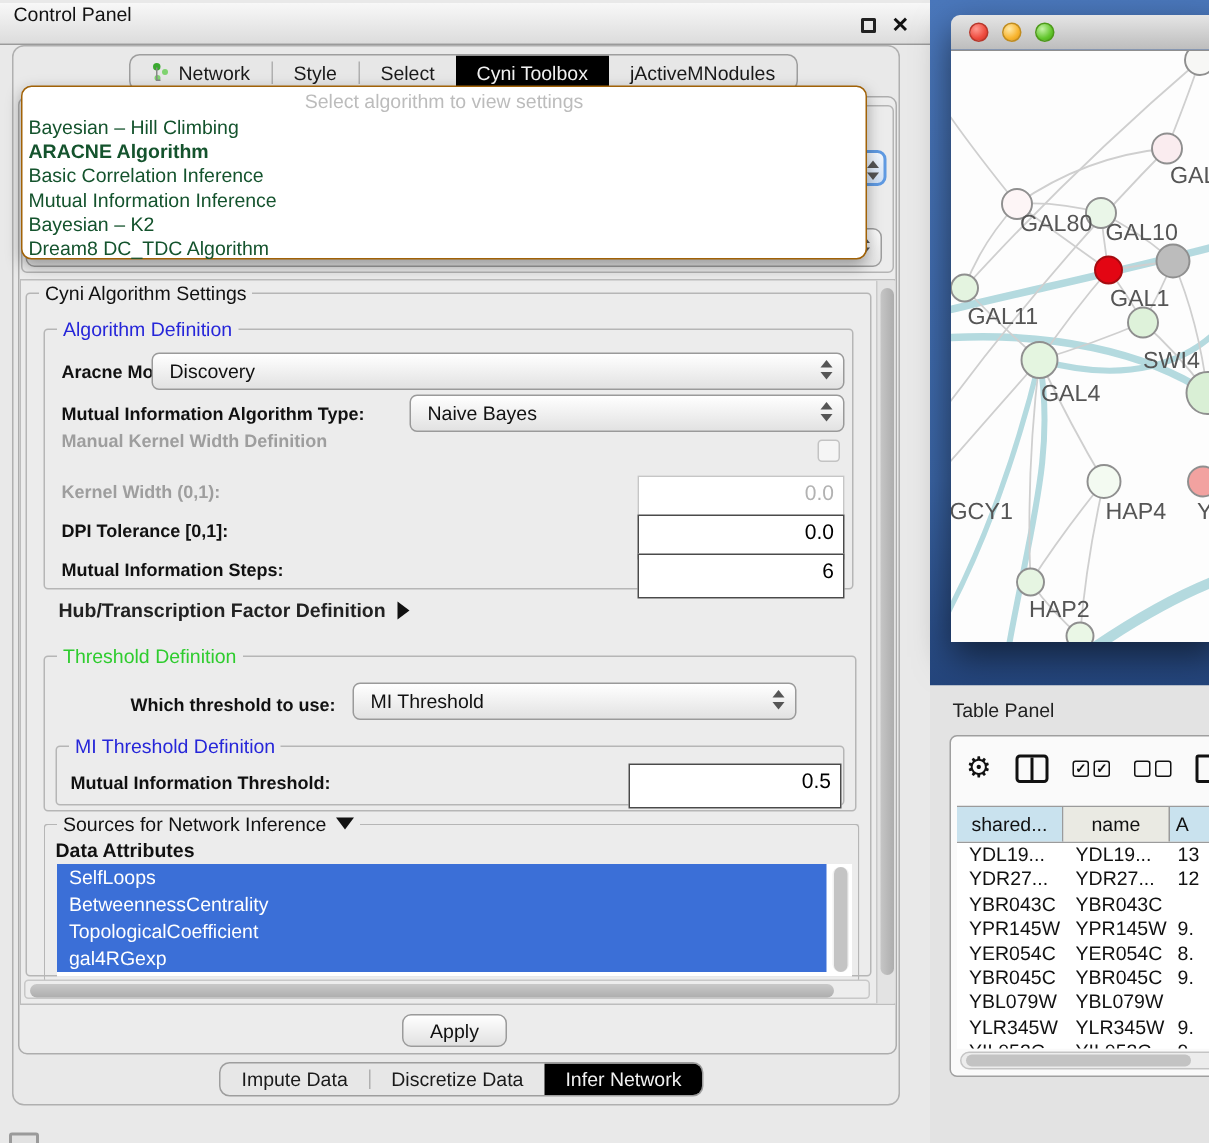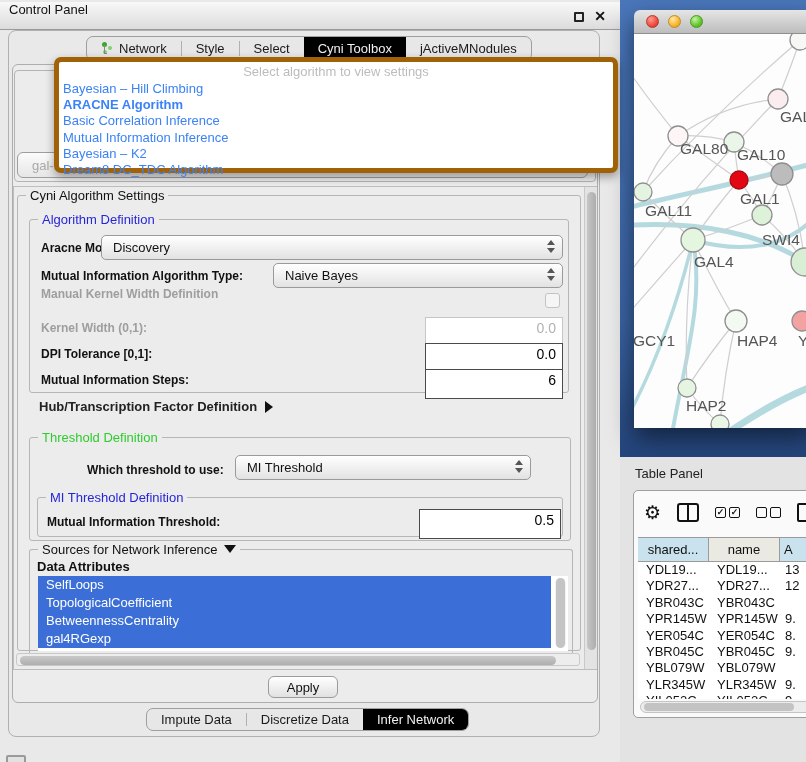--- a/index.html
+++ b/index.html
@@ -36,24 +36,24 @@
   #focused-combo-btn { left:570px; top:100px; width:21px; height:24px; z-index:4;
     border:2px solid #5f9ae2; border-radius:6px;
     background:linear-gradient(#f4f8fd,#cfe0f5); }
   #network-combo { left:17px; top:152px; width:571px; height:26px; z-index:4;
     border:1px solid #9e9e9e; border-radius:6px;
     background:linear-gradient(#fbfbfb,#e6e6e6);
     display:flex; align-items:center; font-size:13px; color:#a9a9a9; padding-left:14px; }
 
   
   #algo-dropdown { left:14px; top:57px; width:564px; height:116px; z-index:50;
-    background:#fff; border:5px solid #a16207; border-radius:7px;
-    box-shadow:0 4px 10px rgba(0,0,0,0.35); padding-top:2px;margin-left:40px; }
+    background:#fff; border:1px solid #a16207; border-radius:7px;
+    box-shadow:0 4px 10px rgba(0,0,0,0.35); padding-top:2px; }
   #algo-dropdown .placeholder { font-size:13px; color:#bcbcbc; text-align:center; height:17px; }
-  #algo-dropdown .item { font-size:13px; color:#3b82f6; padding-left:4px; height:16.2px; line-height:16.2px; }
+  #algo-dropdown .item { font-size:13px; color:#14532d; padding-left:4px; height:16.2px; line-height:16.2px; }
   #algo-dropdown .item.sel { font-weight:bold; }
 
   
   #settings-scrollpane { left:13px; top:186px; width:584px; height:484px;
     border:1px solid #bdbdbd; background:#ececec; }
   .vscroll { left:584px; top:187px; width:13px; height:482px; background:#e3e3e3;
     border-left:1px solid #c9c9c9; }
   .vscroll .thumb { position:absolute; left:2px; top:5px; width:9px; height:458px;
     background:linear-gradient(90deg,#c6c6c6,#adadad); border-radius:5px; }
   .hscroll { left:16px; top:653px; width:564px; height:13px; background:#ededed;
@@ -281,22 +281,22 @@
   <div class="tfield on" style="left:405px;top:322px;width:142px;line-height:20px;">0.5</div>
 
   <div class="fset" style="left:15px;top:362px;width:544px;height:106px;border-bottom:none;">
     <span class="legend"><span>Sources for Network Inference</span><span class="tri-down"></span></span>
   </div>
   <span class="lbl" style="left:23px;top:372px;font-size:13px;">Data Attributes</span>
 </div>
 
 <div class="abs" id="attr-list">
   <div class="row">SelfLoops</div>
+  <div class="row">BetweennessCentrality</div>
   <div class="row">TopologicalCoefficient</div>
-  <div class="row">BetweennessCentrality</div>
   <div class="row">gal4RGexp</div>
   <div id="attr-vscroll">
       <span class="thumb"></span>
     </div>
 </div>
 
 <div class="abs vscroll">
     <span class="thumb"></span>
   </div>
 <div class="abs hscroll">

